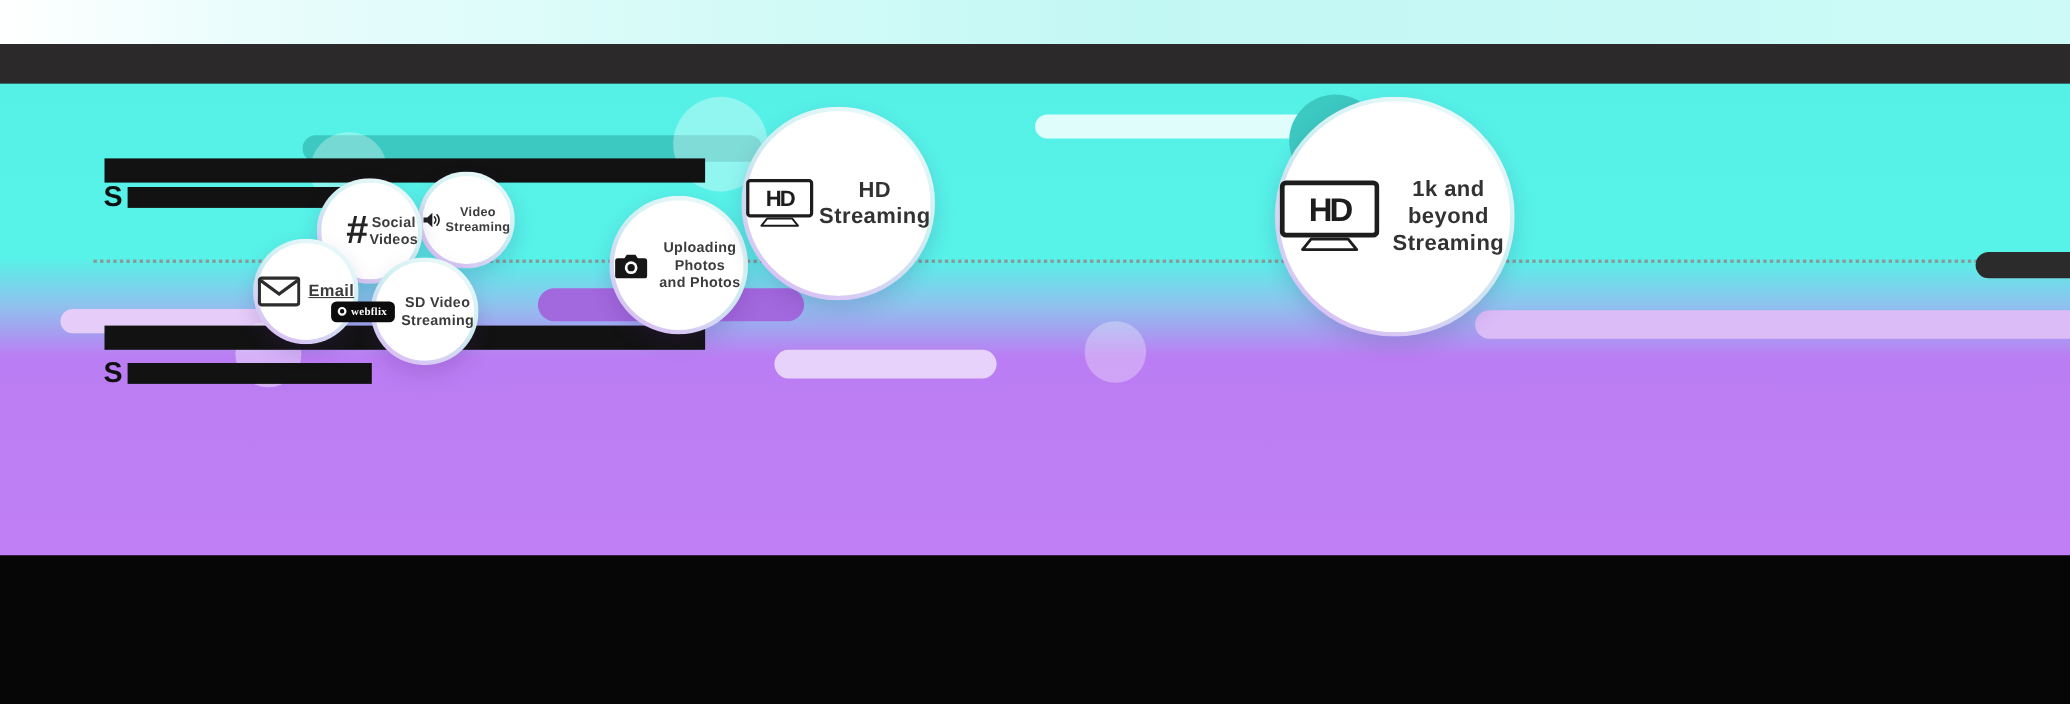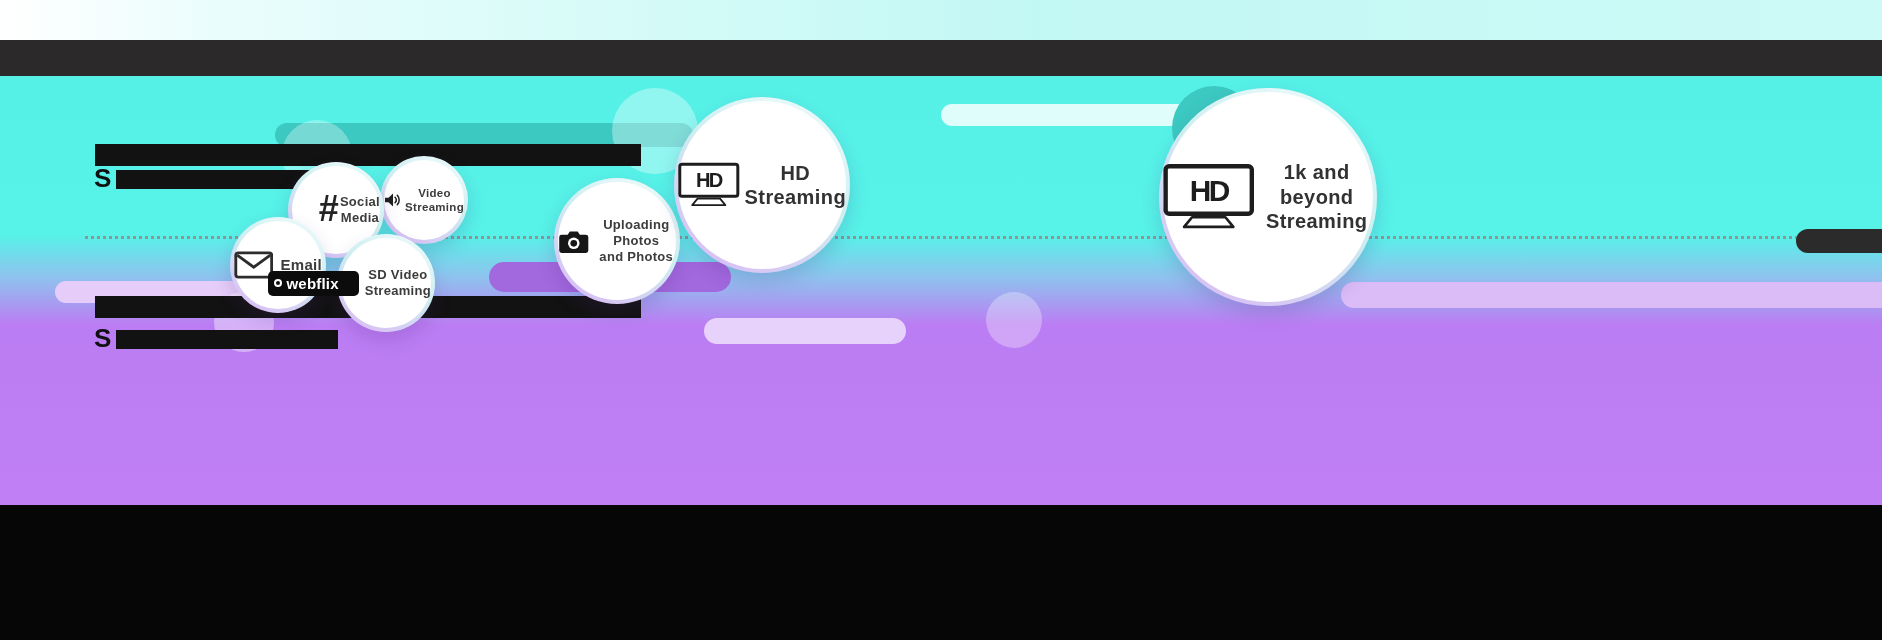--- a/index.html
+++ b/index.html
@@ -62,22 +62,22 @@
 
   .lbl { line-height:1.22; letter-spacing:.3px; font-weight:700; color:#3c3c3c; }
   .lbl-15 { font-size:15px;text-decoration:underline; }
   .lbl-13 { font-size:13px; }
   .lbl-12 { font-size:13px; }
   .lbl-11 { font-size:11.5px; }
   .lbl-20 { font-size:20px; color:#323232; letter-spacing:.4px; }
   .lbl-19 { font-size:19px; color:#323232; letter-spacing:.4px; }
   .hash-glyph { font-size:36px; font-weight:800; color:#242424; line-height:1; margin-bottom:2px; }
 
-  .webflix-badge { background:#0c0c0c; color:#fff; border-radius:5px; padding:4px 20px 4px 6px;
-    font-size:15px; font-weight:700; display:flex; align-items:center; gap:4px; letter-spacing:.2px; }
+  .webflix-badge { background:#0c0c0c; color:#fff; border-radius:5px; padding:4px 7px 4px 6px;
+    font-size:10px; font-weight:700; display:flex; align-items:center; gap:4px; letter-spacing:.2px;font-family:Liberation Serif, serif; }
   .webflix-dot { width:8px; height:8px; border:2px solid #fff; border-radius:50%; display:inline-block; }
 </style>
 </head>
 <body>
 
 <div class="stage">
 
   <div class="band-top"></div>
   <div class="bar-dark-top"></div>
   <div class="main-bg"></div>
@@ -115,21 +115,21 @@
     <div>
       <div class="lbl lbl-11">Video</div>
       <div class="lbl lbl-11">Streaming</div>
     </div>
   </div>
 
   <div class="bubble b-social">
     <div class="hash-glyph">#</div>
     <div>
       <div class="lbl lbl-13">Social</div>
-      <div class="lbl lbl-13">Media</div>
+      <div class="lbl lbl-13">Videos</div>
     </div>
   </div>
 
   <div class="bubble b-email">
     <svg viewBox="0 0 44 31" width="40" height="28">
       <rect x="2" y="2" width="40" height="27" rx="2.5" fill="none" stroke="#2c2c2c" stroke-width="3.2"></rect>
       <path d="M3.5 4.5 L22 18 L40.5 4.5" fill="none" stroke="#2c2c2c" stroke-width="3.2"></path>
     </svg>
     <div class="lbl lbl-15">Email</div>
   </div>

